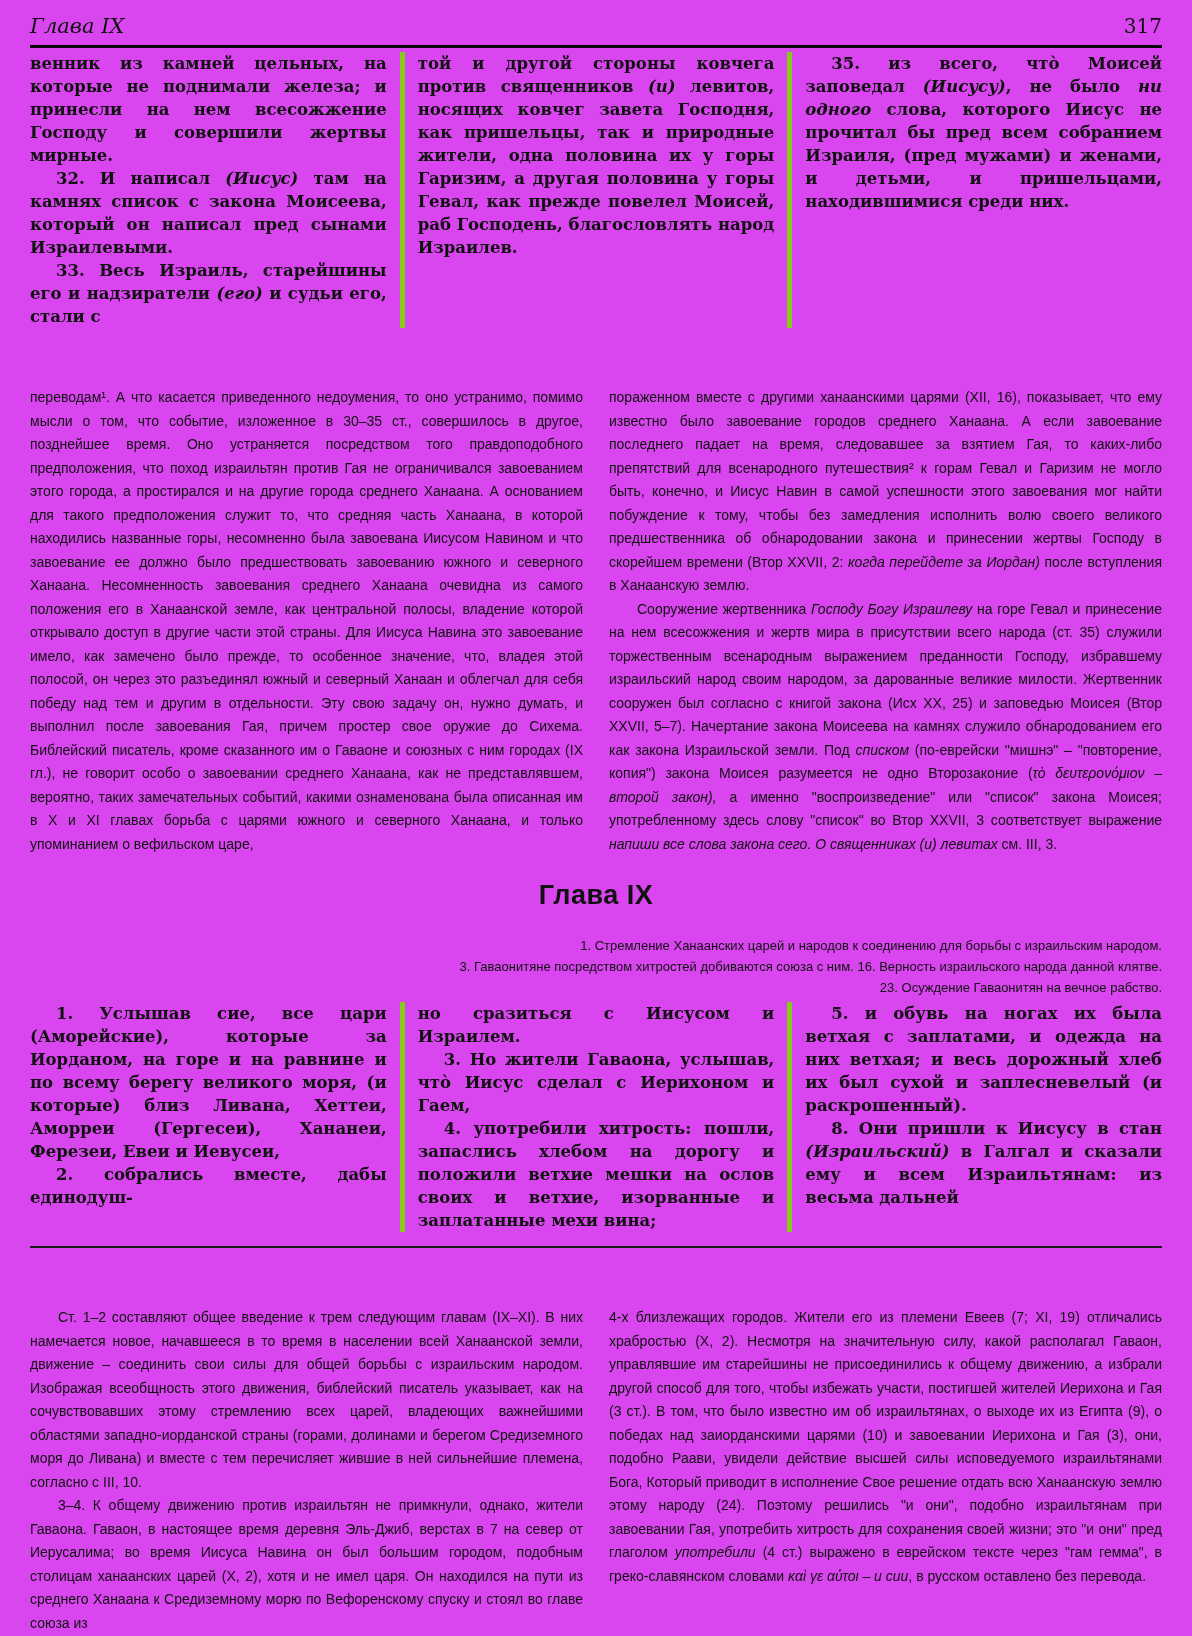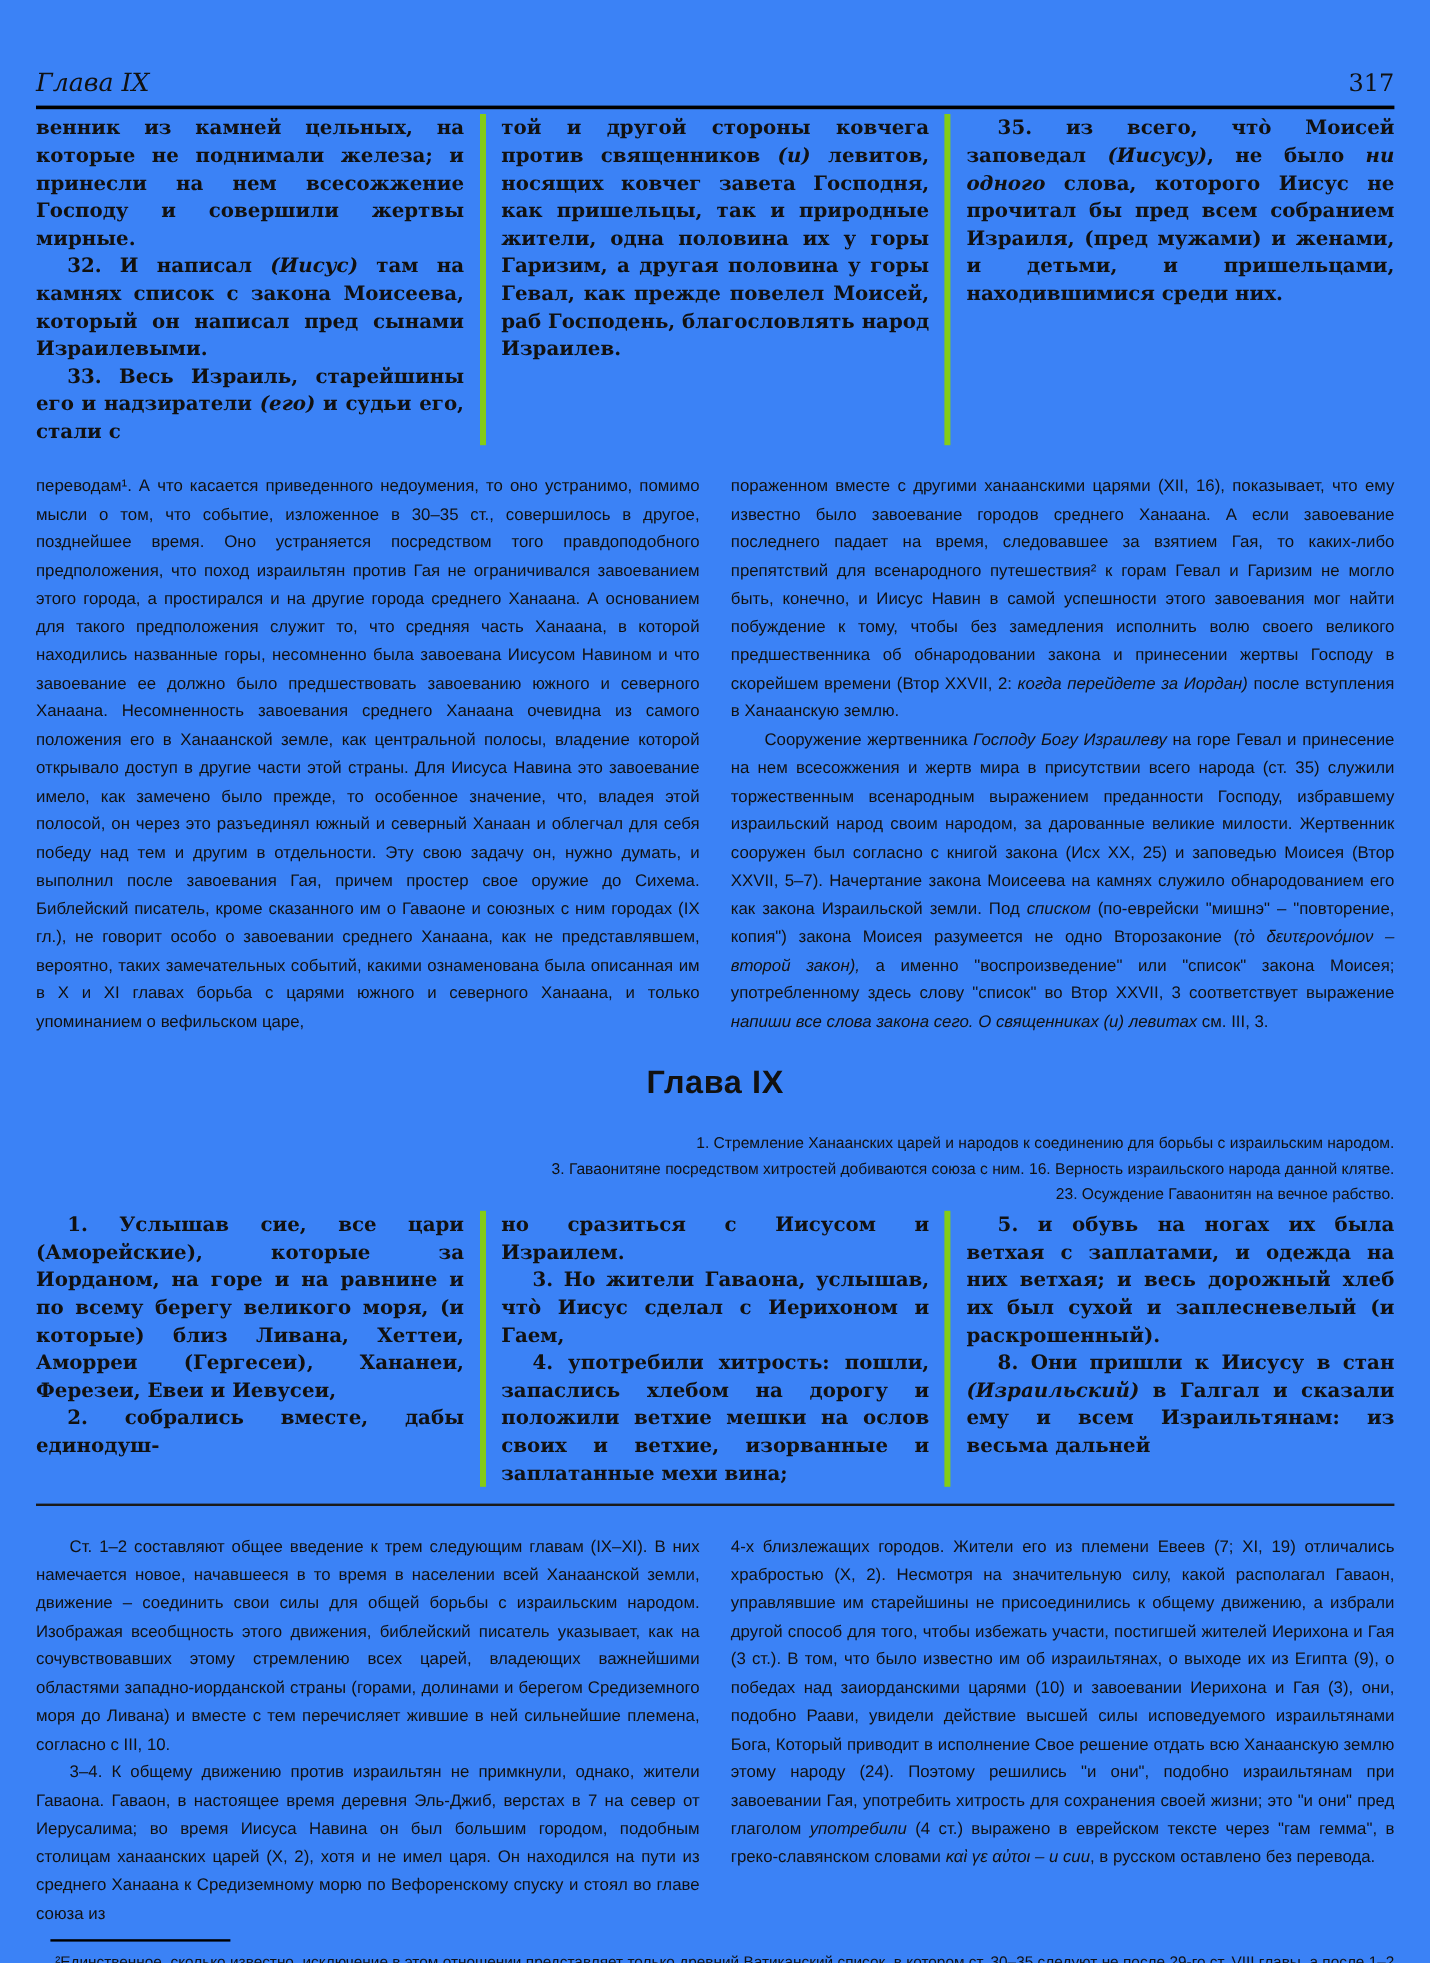--- a/index.html
+++ b/index.html
@@ -1,40 +1,40 @@
 <!DOCTYPE html>
 <html lang="ru"><head>
 <meta charset="utf-8">
 <style>
   html,body{margin:0;padding:0;background:#e8e8e4;}
   .page{
     width:1192px;height:1636px;box-sizing:border-box;margin:0 auto;
-    background:#3b82f6;color:#111;padding:14px 30px 0 30px;overflow:hidden;
+    background:#d946ef;color:#111;padding:14px 30px 0 30px;overflow:hidden;
     font-family:"Liberation Sans",sans-serif;
   }
   
   .runhead{display:flex;justify-content:space-between;align-items:flex-end;}
   .runhead .hleft{font-family:"DejaVu Serif",serif;font-style:italic;font-size:21px;}
-  .runhead .hright{font-family:"DejaVu Serif",serif;font-size:20px;margin-top:43px;}
+  .runhead .hright{font-family:"DejaVu Serif",serif;font-size:20px;}
   .rule{border:0;border-top:3px solid #000;margin:7px 0 0 0;}
   .rule2{border:0;border-top:2px solid #1a1a1a;margin:14px 0 0 0;}
   .fnrule{border:0;border-top:2px solid #000;width:150px;margin:10px 0 4px 12px;}
   
   .bible{display:flex;margin-top:4px;
     font-family:"DejaVu Serif",serif;font-weight:700;font-size:16.5px;line-height:23px;}
   .bible .bcol{flex:1 1 0;text-align:justify;padding:0 13px;}
   .bible .bcol:first-child{padding-left:0;}
   .bible .bcol:last-child{padding-right:0;}
   .bible .bcol + .bcol{border-left:5px solid #84cc16;}
   .bible p{margin:0;text-indent:26px;}
   .bible p.noindent{text-indent:0;}
   
   .commentary{display:flex;gap:26px;margin-top:22px;
     font-size:14px;line-height:23.5px;}
-  .commentary .ccol{flex:1 1 0;text-align:justify;}
+  .commentary .ccol{flex:1 1 0;text-align:justify;margin-top:36px;}
   .commentary p{margin:0;text-indent:28px;}
   .commentary p.noindent{text-indent:0;}
   
   .chapter{font-size:27px;font-weight:700;text-align:center;margin:24px 0 0 0;letter-spacing:.5px;}
   .summary{margin-top:24px;text-align:right;font-size:13px;line-height:21px;}
   
   .footnotes{font-size:12.8px;line-height:25px;text-align:justify;margin-top:2px;}
   .footnotes p{margin:0;text-indent:16px;}
   .it{font-style:italic;}
   .bd{font-weight:400;}

